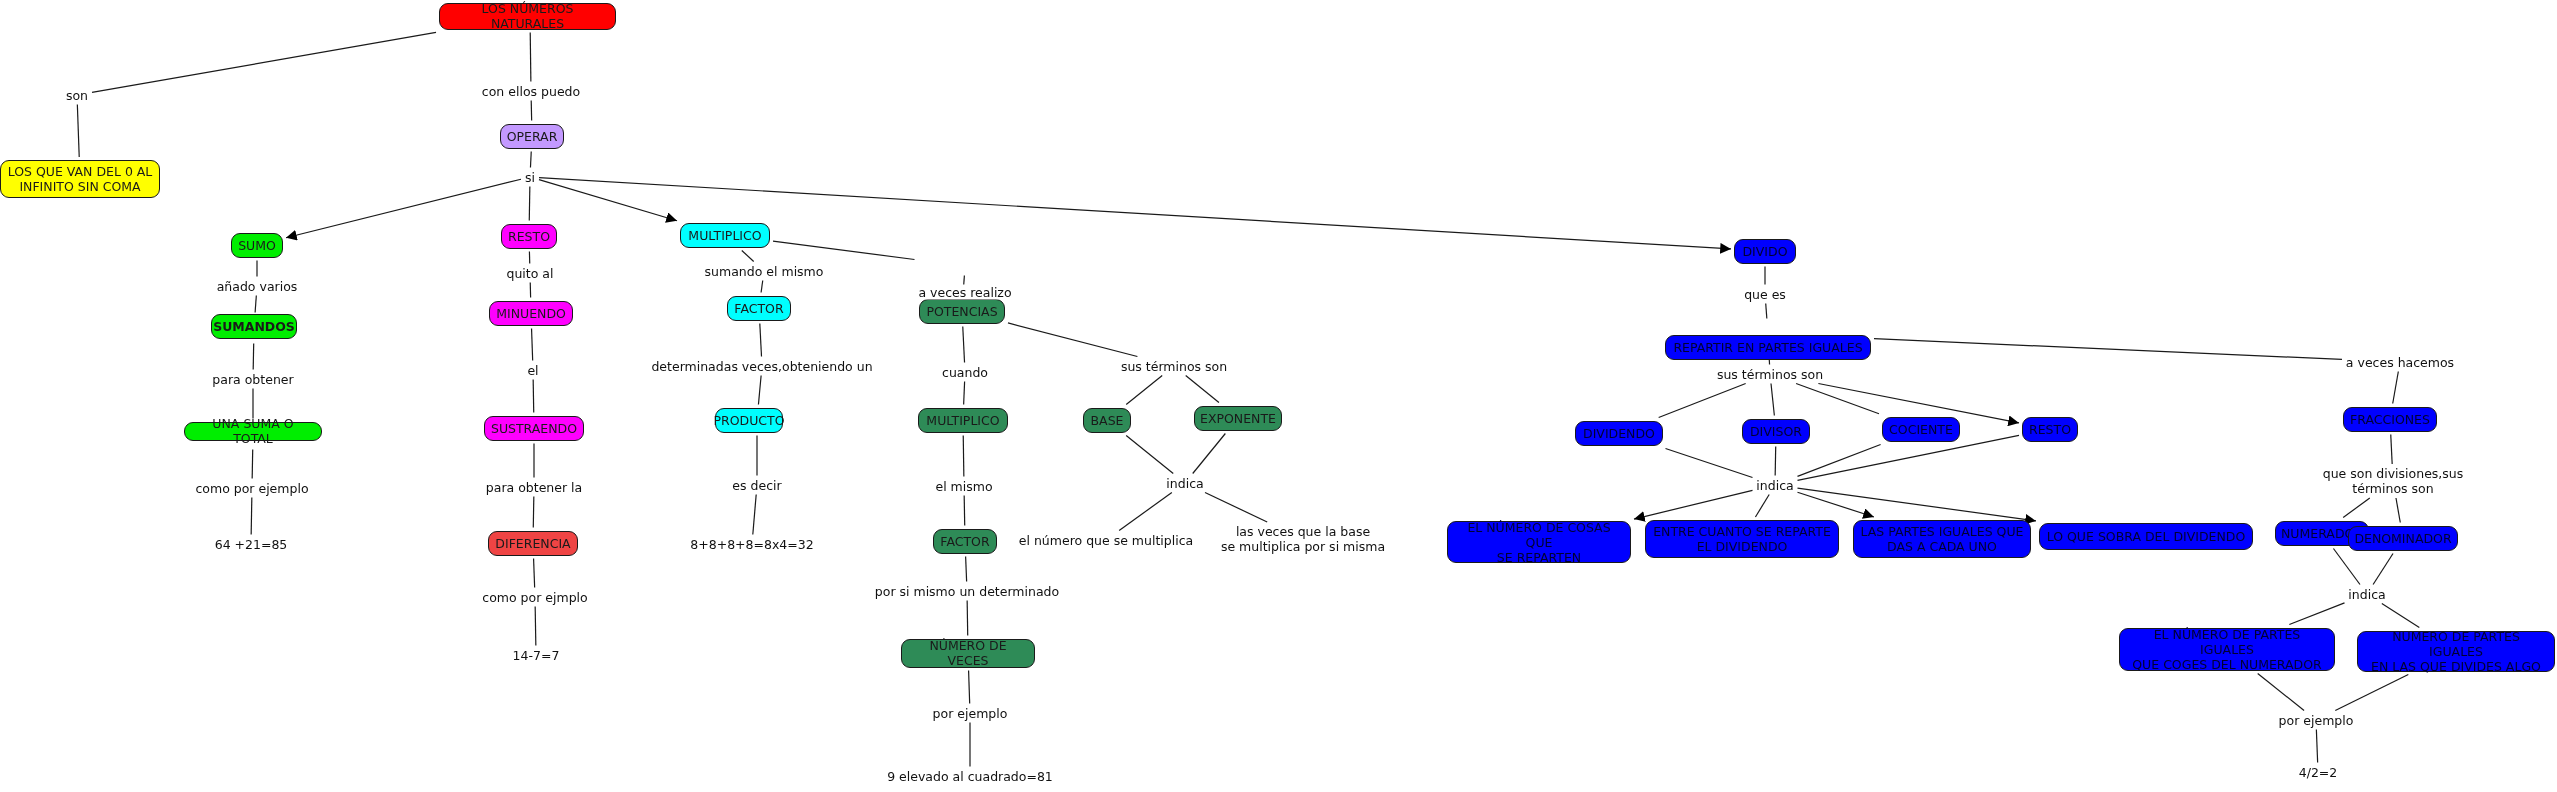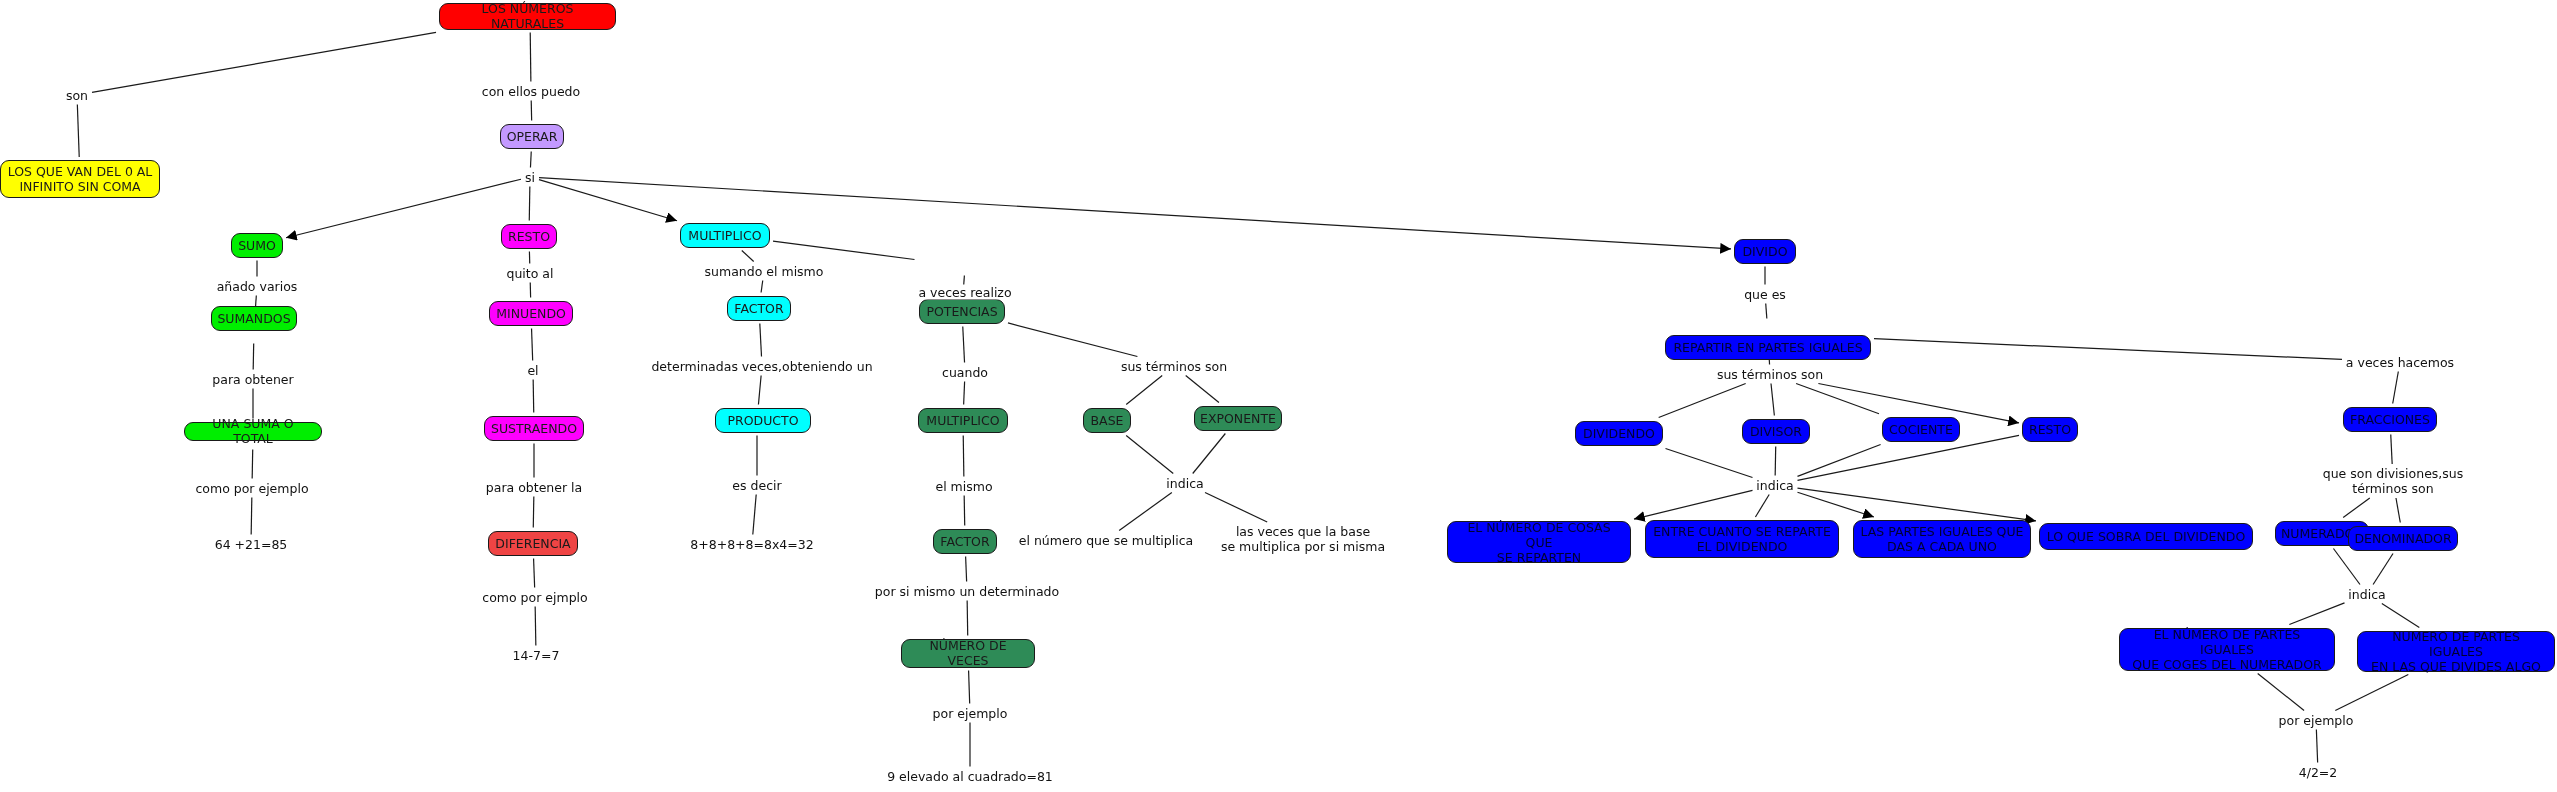--- a/index.html
+++ b/index.html
@@ -99,29 +99,29 @@
       <line x1="2257.711267605634" y1="673.5" x2="2304.0915492957747" y2="710.5" stroke="#1a1a1a" stroke-width="1.2"></line>
       <line x1="2408.31884057971" y1="674.5" x2="2335.2753623188405" y2="710.5" stroke="#1a1a1a" stroke-width="1.2"></line>
       <line x1="2316.3653846153848" y1="729.5" x2="2317.6346153846152" y2="762.5" stroke="#1a1a1a" stroke-width="1.2"></line>
     </svg>
 
   <div class="node" style="left: 439px; top: 2.5px; width: 177px; height: 27px; background: rgb(255, 0, 0);">LOS NÚMEROS NATURALES</div>
   <div class="node" style="left: 0px; top: 160px; width: 160px; height: 38px; background: rgb(255, 255, 0);">LOS QUE VAN DEL 0 AL
 INFINITO SIN COMA</div>
   <div class="node" style="left: 500px; top: 123.5px; width: 64px; height: 25px; background: rgb(195, 153, 255);">OPERAR</div>
   <div class="node" style="left: 231px; top: 232.5px; width: 52px; height: 25px; background: rgb(0, 238, 0);">SUMO</div>
-  <div class="node" style="left: 211px; top: 306px; width: 86px; height: 25px; background: rgb(0, 238, 0);">SUMANDOS</div>
+  <div class="node" style="left: 211px; top: 314px; width: 86px; height: 25px; background: rgb(0, 238, 0); font-weight: bold;">SUMANDOS</div>
   <div class="node" style="left: 184px; top: 421.5px; width: 138px; height: 19px; background: rgb(0, 238, 0);">UNA SUMA O TOTAL</div>
   <div class="node" style="left: 501px; top: 223.5px; width: 56px; height: 25px; background: rgb(255, 0, 255);">RESTO</div>
   <div class="node" style="left: 489px; top: 300.5px; width: 84px; height: 25px; background: rgb(255, 0, 255);">MINUENDO</div>
   <div class="node" style="left: 484px; top: 415.5px; width: 100px; height: 25px; background: rgb(255, 0, 255);">SUSTRAENDO</div>
   <div class="node" style="left: 488px; top: 530.5px; width: 90px; height: 25px; background: #ef4444;">DIFERENCIA</div>
   <div class="node" style="left: 680px; top: 222.5px; width: 90px; height: 25px; background: rgb(0, 255, 255);">MULTIPLICO</div>
   <div class="node" style="left: 727px; top: 295.5px; width: 64px; height: 25px; background: rgb(0, 255, 255);">FACTOR</div>
-  <div class="node" style="left: 715px; top: 407.5px; width: 96px; height: 25px; background: rgb(0, 255, 255);">PRODUCTO</div>
+  <div class="node" style="left: 715px; top: 407.5px; width: 68px; height: 25px; background: rgb(0, 255, 255);">PRODUCTO</div>
   <div class="node" style="left: 919px; top: 298.5px; width: 86px; height: 25px; background: rgb(46, 139, 87);">POTENCIAS</div>
   <div class="node" style="left: 918px; top: 407.5px; width: 90px; height: 25px; background: rgb(46, 139, 87);">MULTIPLICO</div>
   <div class="node" style="left: 933px; top: 528.5px; width: 64px; height: 25px; background: rgb(46, 139, 87);">FACTOR</div>
   <div class="node" style="left: 901px; top: 638.5px; width: 134px; height: 29px; background: rgb(46, 139, 87);">NÚMERO DE VECES</div>
   <div class="node" style="left: 1083px; top: 407.5px; width: 48px; height: 25px; background: rgb(46, 139, 87);">BASE</div>
   <div class="node" style="left: 1194px; top: 405.5px; width: 88px; height: 25px; background: rgb(46, 139, 87);">EXPONENTE</div>
   <div class="node blue" style="left: 1734px; top: 238.5px; width: 62px; height: 25px; background: rgb(0, 0, 255);">DIVIDO</div>
   <div class="node blue" style="left: 1665px; top: 335px; width: 206px; height: 25px; background: rgb(0, 0, 255);">REPARTIR EN PARTES IGUALES</div>
   <div class="node blue" style="left: 1575px; top: 420.5px; width: 88px; height: 25px; background: rgb(0, 0, 255);">DIVIDENDO</div>
   <div class="node blue" style="left: 1742px; top: 418.5px; width: 68px; height: 25px; background: rgb(0, 0, 255);">DIVISOR</div>

